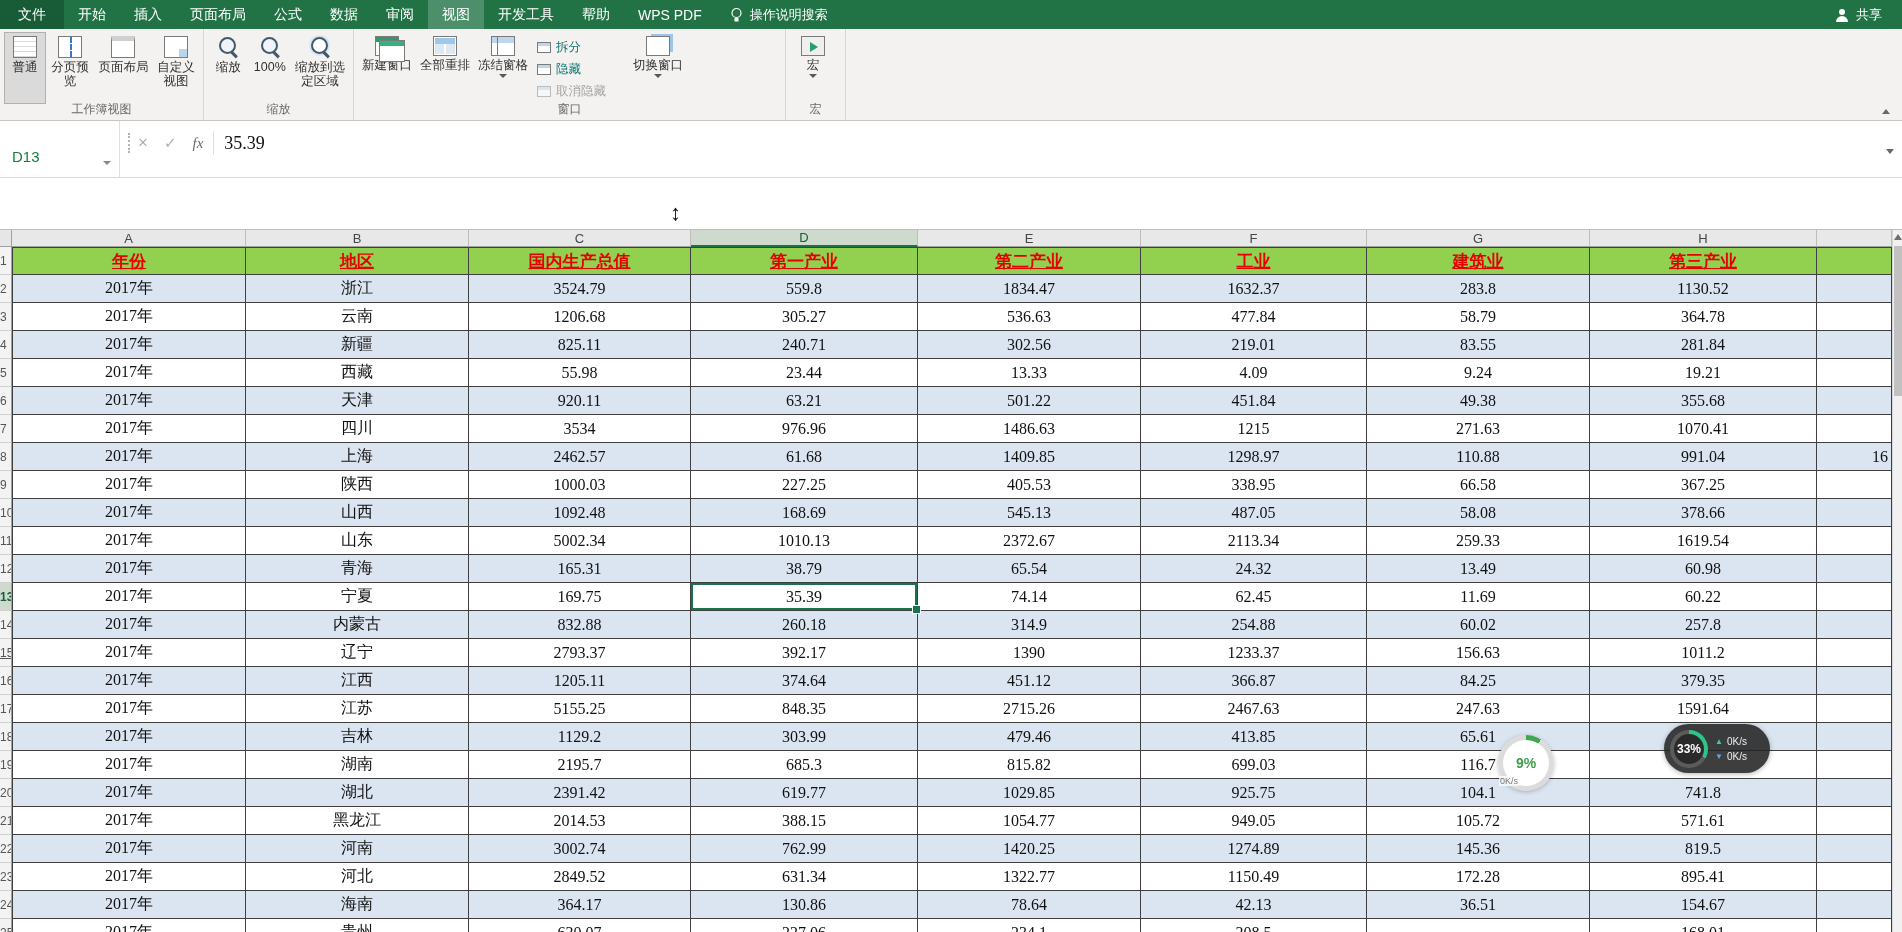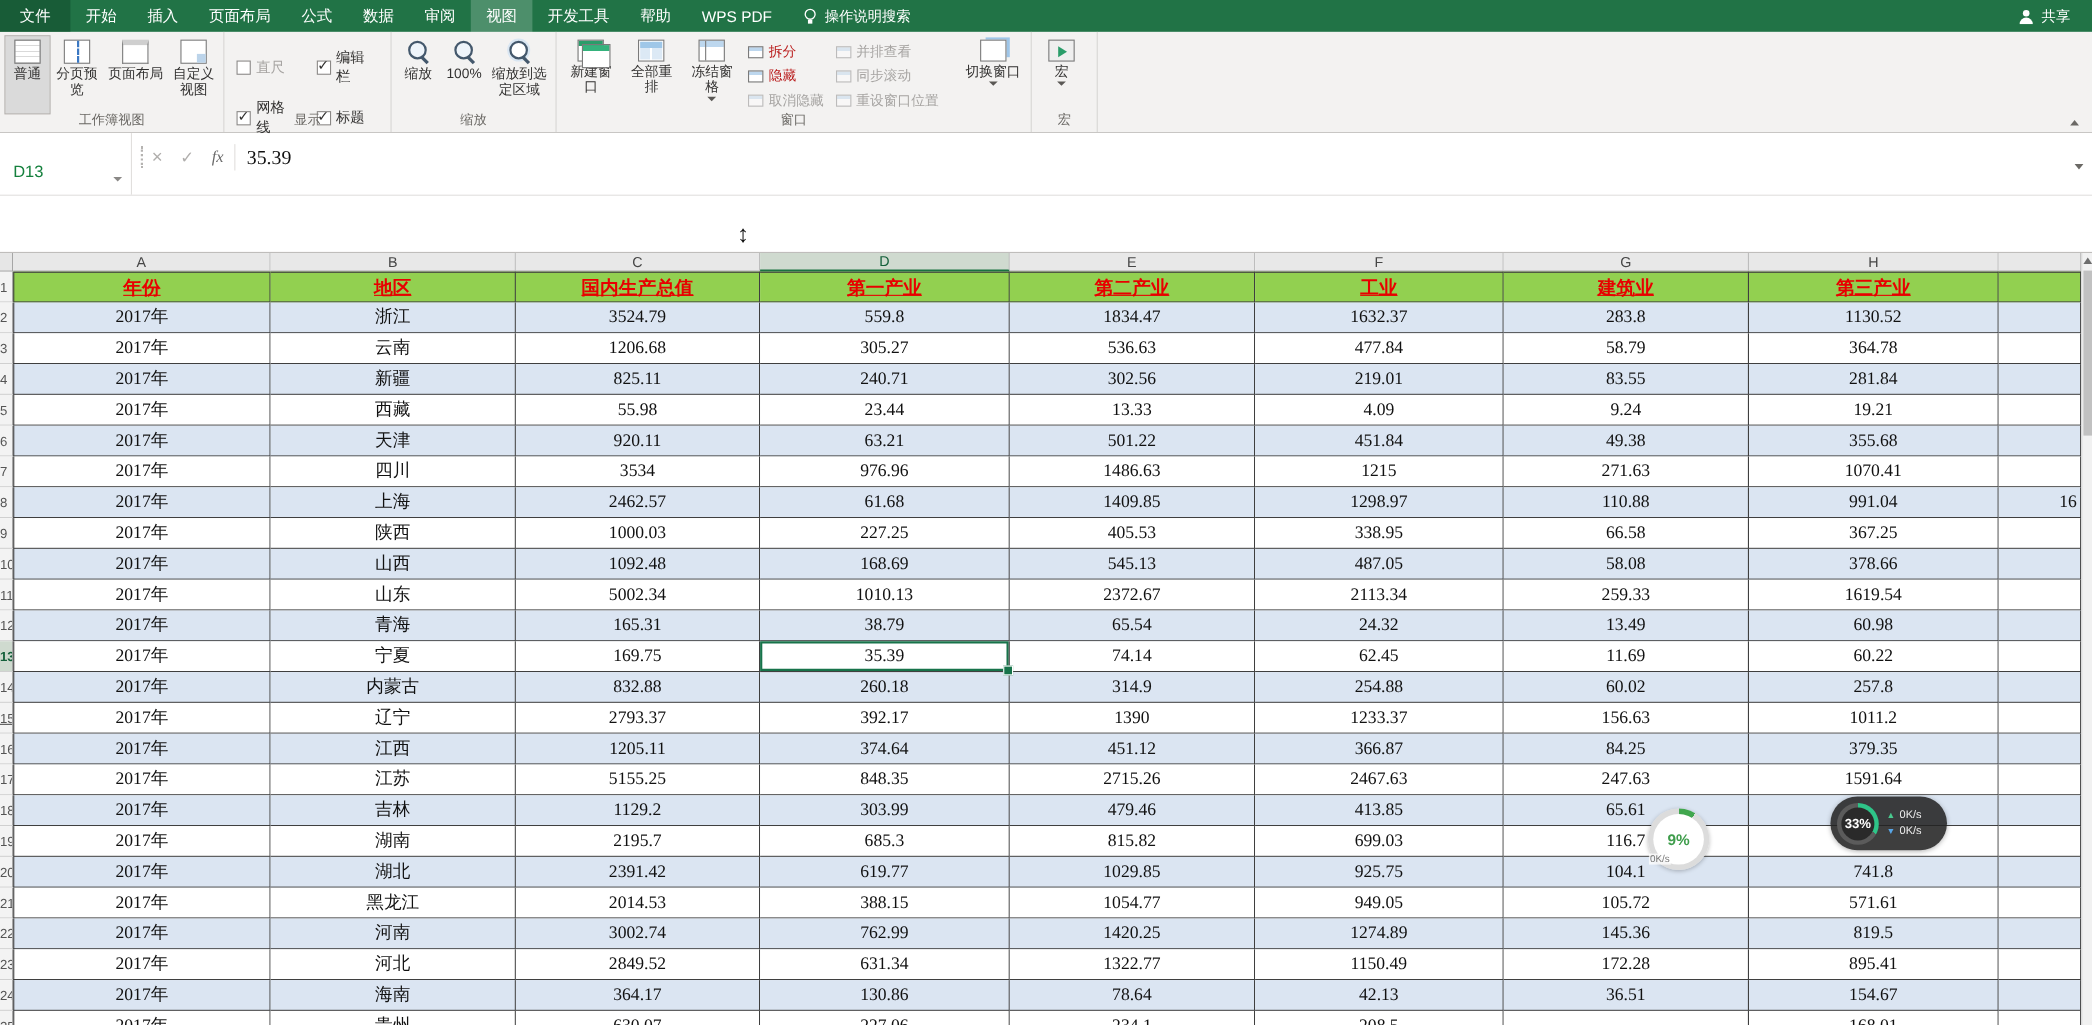--- a/index.html
+++ b/index.html
@@ -22,21 +22,21 @@
             background:#f3f2f1; border-bottom:1px solid #c8c6c4; display:flex; }
   .rgroup { position:relative; border-right:1px solid #d8d6d4; display:flex;
             align-items:flex-start; padding:4px 5px 18px 5px; gap:2px; }
   .rgroup-label { position:absolute; bottom:2px; left:0; right:0; text-align:center;
                   font-size:12px; color:#6b6965; }
   .bigbtn { display:flex; flex-direction:column; align-items:center; gap:2px;
             padding:3px 2px; font-size:12.5px; line-height:14px; color:#323130; text-align:center; height:70px; }
   .bigbtn .lbl { display:block; }
   .selectedbtn { background:#dadada; outline:1px solid #b3b0ad; }
   .smallstack { display:flex; flex-direction:column; justify-content:flex-start; gap:4px; padding:5px 4px; }
-  .smallbtn { display:flex; align-items:center; gap:5px; font-size:12.5px; color:#b91c1c; height:18px; white-space:nowrap; }
+  .smallbtn { display:flex; align-items:center; gap:5px; font-size:12.5px; color:#0f766e; height:18px; white-space:nowrap; }
   .disabled, .disabled .lbl { color:#a6a4a2 !important; }
   .disabled .ic, .disabled .i-win-s { opacity:.45; }
 
   
   .ic { display:block; flex:none; }
   .i-sheet { width:24px; height:22px; background:#fff; border:1px solid #7a7a7a; position:relative; }
   .i-normal  { background:repeating-linear-gradient(#fff 0 4px,#d9d9d9 4px 5px); }
   .i-break::after { content:""; position:absolute; left:50%; top:0; bottom:0; border-left:2px dashed #3b78c3; }
   .i-layout { border-top:5px solid #cfcfcf; }
   .i-custom::after { content:""; position:absolute; right:0; bottom:0; width:8px; height:8px; background:#bcd4ea; }
@@ -195,41 +195,20 @@
       <span class="ic i-sheet i-layout"></span>
       <span class="lbl">页面布局</span>
     </div>
     <div class="bigbtn" style="width:46px">
       <span class="ic i-sheet i-custom"></span>
       <span class="lbl">自定义视图</span>
     </div>
     <div class="rgroup-label">工作簿视图</div>
   </div>
 
-  <div class="rgroup" style="width:152px">
-    <div class="cbgrid">
-      <div class="cb-item disabled">
-        <span class="cb"></span>
-        <span class="lbl">直尺</span>
-      </div>
-      <div class="cb-item">
-        <span class="cb checked"></span>
-        <span class="lbl">编辑栏</span>
-      </div>
-      <div class="cb-item">
-        <span class="cb checked"></span>
-        <span class="lbl">网格线</span>
-      </div>
-      <div class="cb-item">
-        <span class="cb checked"></span>
-        <span class="lbl">标题</span>
-      </div>
-    </div>
-    <div class="rgroup-label">显示</div>
-  </div>
 
   <div class="rgroup" style="width:150px">
     <div class="bigbtn" style="width:40px">
       <span class="ic i-mag"></span>
       <span class="lbl">缩放</span>
     </div>
     <div class="bigbtn" style="width:42px">
       <span class="ic i-mag"></span>
       <span class="lbl">100%</span>
     </div>
@@ -259,34 +238,20 @@
         <span class="i-win-s"></span>
         <span class="lbl">拆分</span>
       </div>
       <div class="smallbtn">
         <span class="i-win-s"></span>
         <span class="lbl">隐藏</span>
       </div>
       <div class="smallbtn disabled">
         <span class="i-win-s"></span>
         <span class="lbl">取消隐藏</span>
-      </div>
-    </div>
-    <div class="smallstack" style="width:112px">
-      <div class="smallbtn disabled">
-        <span class="i-win-s"></span>
-        <span class="lbl">并排查看</span>
-      </div>
-      <div class="smallbtn disabled">
-        <span class="i-win-s"></span>
-        <span class="lbl">同步滚动</span>
-      </div>
-      <div class="smallbtn disabled">
-        <span class="i-win-s"></span>
-        <span class="lbl">重设窗口位置</span>
       </div>
     </div>
     <div class="bigbtn" style="width:62px; margin-left:10px">
       <span class="ic i-win i-switch"></span>
       <span class="lbl">切换窗口</span>
       <span class="dd"></span>
     </div>
     <div class="rgroup-label">窗口</div>
   </div>
 

